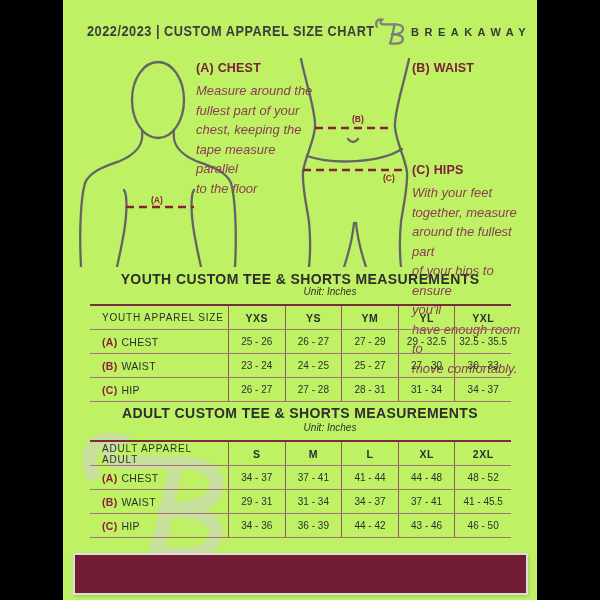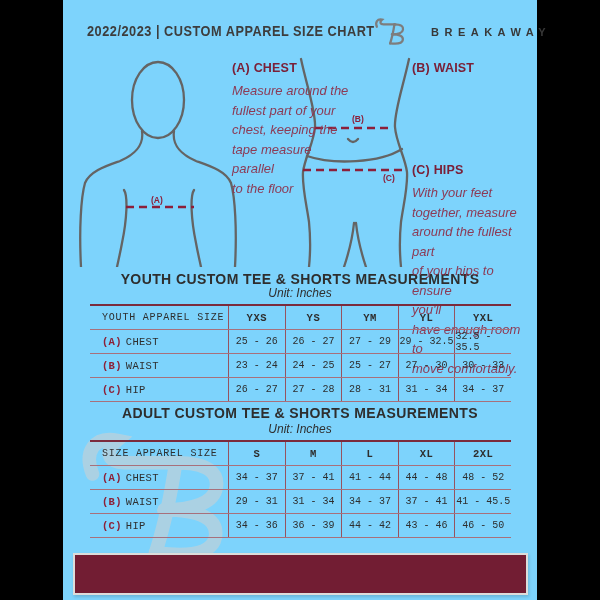--- a/index.html
+++ b/index.html
@@ -1,51 +1,51 @@
 <!DOCTYPE html>
 <html><head>
 <meta charset="utf-8">
 <style>
   html,body{margin:0;padding:0;}
   body{
     width:600px;height:600px;position:relative;background:#000;
     font-family:"Liberation Sans","DejaVu Sans",sans-serif;overflow:hidden;
   }
-  .page{position:absolute;left:63px;top:0;width:474px;height:600px;background:#7dd3fc;}
+  .page{position:absolute;left:63px;top:0;width:474px;height:600px;background:#bef264;}
   .abs{position:absolute;}
 
   
   .doc-title{
     left:24px;top:22px;font-size:15px;font-weight:bold;color:#3d3d3d;
     letter-spacing:.6px;transform:scaleX(.85);transform-origin:left top;white-space:nowrap;
   }
-  .brand{left:368px;top:26px;font-size:11px;font-weight:bold;color:#383838;letter-spacing:5.5px;white-space:nowrap;}
+  .brand{left:348px;top:26px;font-size:11px;font-weight:bold;color:#383838;letter-spacing:5.5px;white-space:nowrap;}
   .logo{left:311px;top:15px;}
 
   
   .instr{width:122px;z-index:2;}
   .instr h3{margin:0 0 6px 0;font-size:12.5px;font-weight:bold;color:#7a2038;letter-spacing:.2px;}
   .instr p{margin:0;font-size:13px;line-height:1.5;font-style:italic;color:#8c3a55;white-space:pre-line;}
-  .instr-chest{left:133px;top:61px;margin-left:36px;}
+  .instr-chest{left:133px;top:61px;}
   .instr-waist{left:349px;top:61px;}
   .instr-hips{left:349px;top:163px;}
 
   
   svg.figure path, svg.figure ellipse{fill:none;stroke:#646464;stroke-width:2.3;stroke-linecap:round;}
   svg.figure line.dash{stroke:#8c1f3a;stroke-width:2.6;stroke-dasharray:8 5;}
   .measure-label{font-size:8.5px;font-weight:bold;color:#8c1f3a;z-index:2;}
 
   
   .sec-title{left:0;width:474px;text-align:center;font-size:14px;font-weight:bold;color:#2e2e2e;letter-spacing:.4px;}
-  .sec-unit{left:0;width:474px;text-align:center;font-size:12px;font-style:italic;color:#2f2f2f;}
+  .sec-unit{left:0;width:474px;text-align:center;font-size:10px;font-style:italic;color:#2f2f2f;padding-left:30px;}
 
   
   .sizetable{left:27px;width:421px;border-top:2px solid #7b2b3c;z-index:2;}
   .trow{display:grid;grid-template-columns:138px repeat(5,1fr);height:23px;border-bottom:1.5px solid #a8707b;}
-  .cell{display:flex;align-items:center;font-size:10px;color:#2e2e2e;font-family:Liberation Mono, monospace;}
+  .cell{display:flex;align-items:center;font-size:10px;color:#2e2e2e;}
   .cell.val,.cell.size{justify-content:center;border-left:1.5px solid #96535f;}
   .cell.size{font-weight:bold;font-size:10.5px;letter-spacing:.5px;text-align:center;}
   .cell.labelc{padding-left:12px;letter-spacing:.8px;}
   .cell.rowlab{padding-left:12px;font-size:10.5px;letter-spacing:.3px;}
   .pfx{color:#8c2138;font-weight:bold;margin-right:4px;}
 
   
   .watermark{left:16px;top:420px;z-index:1;opacity:.55;}
   .watermark path{fill:none;stroke:#d2d1cf;stroke-width:3;stroke-linecap:round;}
   .footer-bar{
@@ -170,21 +170,21 @@
       <div class="cell val">31 - 34</div>
       <div class="cell val">34 - 37</div>
     </div>
   </div>
 
   <div class="abs sec-title" style="top:405px;">ADULT CUSTOM TEE &amp; SHORTS MEASUREMENTS</div>
   <div class="abs sec-unit" style="top:422px;">Unit: Inches</div>
 
   <div class="abs sizetable" style="top:440px;">
     <div class="trow">
-      <div class="cell labelc">SIZE APPAREL SIZE</div>
+      <div class="cell labelc">ADULT APPAREL ADULT</div>
       <div class="cell size">S</div>
       <div class="cell size">M</div>
       <div class="cell size">L</div>
       <div class="cell size">XL</div>
       <div class="cell size">2XL</div>
     </div>
     <div class="trow">
       <div class="cell rowlab">
         <span class="pfx">(A)</span>
         <span>CHEST</span>

